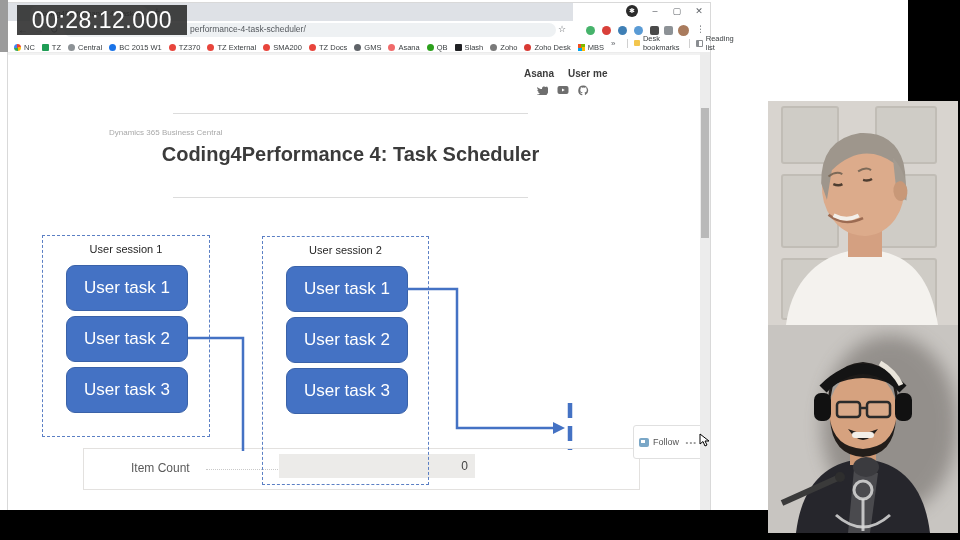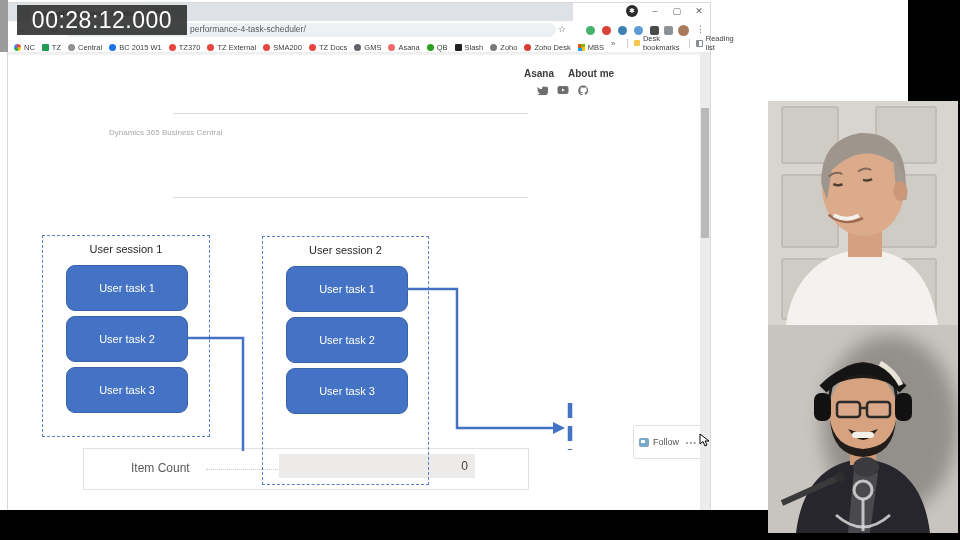--- a/index.html
+++ b/index.html
@@ -48,31 +48,31 @@
   .site-nav { position:absolute; left:516px; top:15px; font-size:10px; font-weight:bold; color:#3c3c3c; }
   .site-nav span { margin-right:14px; }
   .social-row { position:absolute; left:528px; top:32px; display:flex; gap:9px; }
   .social-row svg { display:block; }
   .divider { position:absolute; left:165px; width:355px; height:1px; background:#dcdcdc; }
   .article-title { position:absolute; left:65px; top:90px; width:555px; text-align:center; font-size:20px; font-weight:bold; color:#3b3b3b; }
 
   
   .dgroup { position:absolute; border:1px dashed #5b7fc4; background:transparent; }
   .dgroup-label { position:absolute; left:0; top:7px; width:100%; text-align:center; font-size:11px; color:#262626; }
-  .dtask { position:absolute; left:23px; width:122px; height:46px; background:#4472c4; border:1px solid #3a62a8; border-radius:9px; color:#fff; font-size:11px; display:flex; align-items:center; justify-content:center; }
+  .dtask { position:absolute; left:23px; width:122px; height:46px; background:#4472c4; border:1px solid #3a62a8; border-radius:9px; color:#fff; font-size:17px; display:flex; align-items:center; justify-content:center; }
   .g1 { left:34px; top:182px; width:168px; height:202px; }
   .g2 { left:254px; top:183px; width:167px; height:249px; }
   .g3 { left:474px; top:183px; width:168px; height:207px; }
   .g3 .dtask { left:26px; width:123px; }
   .t1 { top:29px; } .t2 { top:80px; } .t3 { top:131px; }
 
   .arrows-svg { position:absolute; left:0; top:0; width:702px; height:507px; pointer-events:none; }
 
   
-  .form-box { position:absolute; left:75px; top:395px; width:446px; height:42px; background:#fff; border:1px solid #e3e1df; }
+  .form-box { position:absolute; left:75px; top:395px; width:557px; height:42px; background:#fff; border:1px solid #e3e1df; }
   .form-label { position:absolute; left:47px; top:12px; font-size:12px; color:#5a5a5a; }
   .form-leader { position:absolute; left:122px; top:20px; width:72px; border-top:1px dotted #c9c9c9; }
   .form-field { position:absolute; left:195px; top:5px; width:196px; height:24px; background:#ecebe9; }
   .form-value { position:absolute; right:7px; top:5px; font-size:12px; color:#444; }
 
   
   .follow-pill { position:absolute; left:625px; top:372px; width:70px; height:20px; background:#fff; border:1px solid #e0e0e0; border-radius:3px; display:flex; align-items:center; padding:16px 5px; }
   .follow-ico { width:10px; height:9px; background:#7aa7c7; border-radius:2px; margin-right:4px; position:relative; }
   .follow-ico:after { content:""; position:absolute; left:2px; top:2px; width:4px; height:3px; background:#fff; }
   .follow-label { font-size:9px; color:#555; }
@@ -202,35 +202,36 @@
         <span class="bm-sep"></span>
         <span class="readlist-ico"></span>
         <span class="bm-label">Reading list</span>
       </span>
     </div>
 
     <div class="pagearea">
       <div class="pagetopline"></div>
       <div class="site-tagline">Dynamics 365 Business Central</div>
       <div class="site-nav">
-        <span>Asana</span><span>About me</span>
+        <span>Asana</span><span>User me</span>
       </div>
       <div class="social-row">
         <svg width="12" height="10" viewBox="0 0 12 10">
             <path d="M11 1.5c-.4.3-.9.4-1.3.5A2.2 2.2 0 0 0 6 3.6v.5C4.2 4 2.7 3.2 1.5 1.9c-.6 1.1-.2 2.4.8 3.1-.4 0-.7-.1-1-.3 0 1.1.8 2 1.8 2.2-.3.1-.7.1-1 .1.3.9 1.1 1.5 2.1 1.5A4.5 4.5 0 0 1 .9 9.4 6.3 6.3 0 0 0 11 1.5z" fill="#6e6e6e"></path>
           </svg>
         <svg width="12" height="10" viewBox="0 0 12 10">
             <rect x="0.5" y="1" width="11" height="8" rx="2" fill="#6e6e6e"></rect>
             <path d="M5 3.4v3.2L7.8 5z" fill="#fff"></path>
           </svg>
         <svg width="11" height="11" viewBox="0 0 11 11">
             <path d="M5.5.5a5 5 0 0 0-1.6 9.8c.3 0 .4-.1.4-.3v-1c-1.4.3-1.7-.7-1.7-.7-.2-.6-.6-.8-.6-.8-.4-.3 0-.3 0-.3.5 0 .8.5.8.5.5.8 1.2.6 1.5.4 0-.3.2-.6.3-.7-1.1-.1-2.3-.6-2.3-2.5 0-.5.2-1 .5-1.3 0-.2-.2-.7.1-1.4 0 0 .4-.1 1.4.5a4.8 4.8 0 0 1 2.5 0c1-.6 1.4-.5 1.4-.5.3.7.1 1.2.1 1.4.3.3.5.8.5 1.3 0 1.9-1.2 2.4-2.3 2.5.2.2.4.5.4.9v1.4c0 .2.1.3.4.3A5 5 0 0 0 5.5.5z" fill="#6e6e6e"></path>
           </svg>
       </div>
       <div class="divider" style="top:60px;"></div>
+      <div class="article-title">Coding4Performance 4: Task Scheduler</div>
       <div class="divider" style="top:144px;"></div>
 
       <div class="form-box">
         <span class="form-label">Item Count</span>
         <span class="form-leader"></span>
         <span class="form-field">
           <span class="form-value">0</span>
         </span>
       </div>
 

